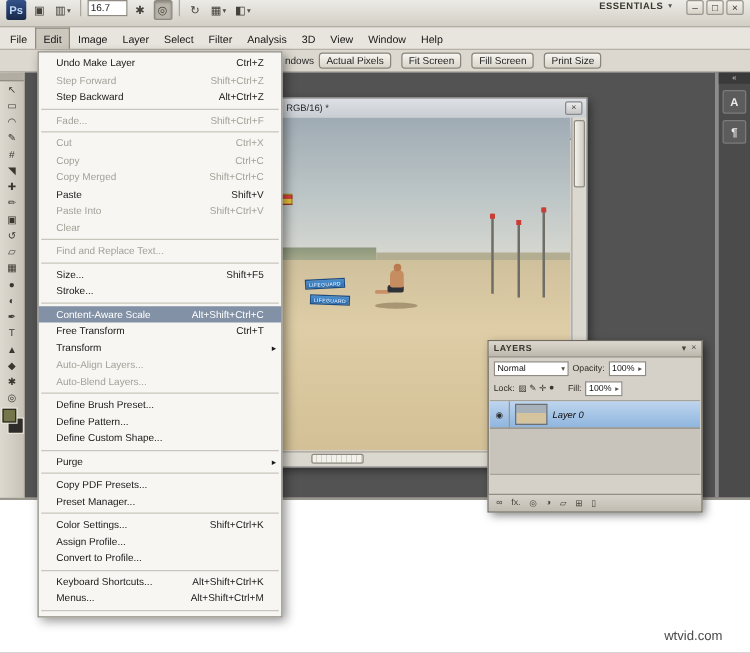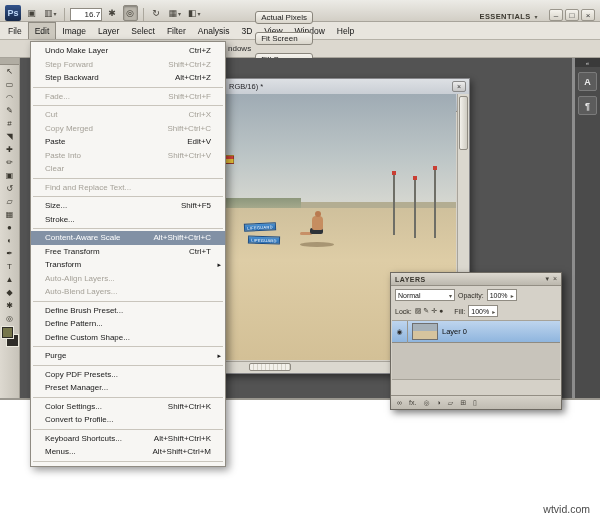--- a/index.html
+++ b/index.html
@@ -2,29 +2,29 @@
 <html><head>
 <meta charset="utf-8">
 <style>
   *{margin:0;padding:0;box-sizing:border-box;}
   body{background:#fff;}
   .stage{position:relative;width:600px;height:522px;background:#fff;overflow:hidden;
          font-family:"Liberation Sans","DejaVu Sans",sans-serif;-webkit-user-select:none;}
   
   .app{position:absolute;left:0;top:0;width:600px;height:400px;background:#d6d2c9;border-bottom:2px solid #9a978f;}
   .app-bar{position:absolute;top:0;left:0;right:0;height:22px;background:linear-gradient(#ecebe6,#d2cec5);
-           border-bottom:1px solid #a8a49b;display:flex;align-items:flex-end;gap:3px;padding:0 5px;}
+           border-bottom:1px solid #a8a49b;display:flex;align-items:flex-start;gap:3px;padding:0 5px;}
   .ps-logo{width:16px;height:16px;border-radius:2px;background:linear-gradient(#33538a,#17294a);
            color:#bdd7f7;font-size:9px;font-weight:bold;display:flex;align-items:center;justify-content:center;}
   .abtn{height:16px;min-width:15px;display:flex;align-items:center;justify-content:center;
         font-size:9px;color:#45423b;padding:0 2px;border-radius:2px;}
   .abtn.pressed{background:#b9b5ab;border:1px solid #8c887f;box-shadow:inset 0 1px 2px rgba(0,0,0,.3);}
   .asep{width:1px;height:13px;background:#aba79d;margin:0 2px;}
   .zoom-field{width:32px;height:13px;background:#fff;border:1px solid #8f8b82;font-size:8px;
-              display:flex;align-items:center;padding:0 14px;color:#222;}
+              display:flex;align-items:center;padding:0 2px;color:#222;}
   .dd{font-size:6px;color:#55524a;margin-left:1px;}
   .workspace{margin-left:auto;display:flex;align-items:center;gap:3px;font-size:7.5px;font-weight:bold;
              color:#3b382f;letter-spacing:.4px;}
   .winctl{display:flex;gap:2px;margin-left:8px;}
   .winbtn{width:14px;height:12px;font-size:8px;display:flex;align-items:center;justify-content:center;
           color:#333;border:1px solid #9a968c;background:linear-gradient(#f5f3ed,#d7d3c9);border-radius:2px;}
   
   .menu-bar{position:absolute;top:22px;left:0;right:0;height:18px;background:#e8e5de;
             border-bottom:1px solid #b5b1a7;display:flex;align-items:stretch;padding-left:2px;}
   .mitem{font-size:8.5px;color:#161616;padding:4px 6px;display:flex;align-items:center;}
@@ -109,37 +109,37 @@
   .val{width:30px;height:12px;background:#fff;border:1px solid #8f8b82;display:flex;align-items:center;
        justify-content:space-between;padding:0 2px;font-size:7px;color:#111;}
   .locks{display:flex;gap:2px;font-size:7px;color:#39362e;}
   .lp-list{margin:2px 1px 0;background:#c8c4bb;border-top:1px solid #a6a298;border-bottom:1px solid #a6a298;height:60px;}
   .layer-row{height:22px;display:flex;align-items:center;background:linear-gradient(#bed5ee,#8fb5de);
              border-bottom:1px solid #8f8b82;}
   .eye-box{width:16px;height:22px;border-right:1px solid #9a968c;display:flex;align-items:center;
            justify-content:center;font-size:7px;color:#2c2c2c;}
   .lthumb{width:26px;height:17px;margin:0 4px;border:1px solid #6f6f6f;
           background:linear-gradient(180deg,#a6b1b9 0 45%,#d6c49e 45% 100%);}
-  .lname{font-size:7.5px;color:#0e0e0e;}
+  .lname{font-size:7.5px;color:#0e0e0e;font-style:italic;}
   .lp-footer{position:absolute;bottom:0;left:0;right:0;height:14px;background:linear-gradient(#d6d2c9,#c0bcb2);
              border-top:1px solid #938e84;display:flex;align-items:center;gap:7px;padding:0 6px;
              font-size:7px;color:#45423b;}
   
   .edit-menu{position:absolute;left:30px;top:41px;width:196px;background:#f7f6f3;border:1px solid #8f8b82;
              box-shadow:3px 3px 8px rgba(0,0,0,.42);padding:2px 0;z-index:50;}
   .emi{height:13.5px;display:flex;align-items:center;padding:0 14px 0 14px;position:relative;
        font-size:8px;color:#191919;white-space:nowrap;}
   .emi .lbl{flex:1;}
   .emi .sc{margin-left:10px;}
   .emi.disabled{color:#a5a198;gap:48px;}
   .emi.highlighted{background:#8291a5;color:#fff;}
   .emi.has-sub::after{content:"▸";position:absolute;right:4px;top:3px;font-size:7px;}
   .emi.sep{height:0;border-top:1px solid #c9c5bc;margin:2px 2px;padding:0;display:block;}
   
-  .watermark{position:absolute;right:10px;bottom:7px;font-size:10.5px;color:#4a4a4a;}
+  .watermark{position:absolute;right:22px;bottom:7px;font-size:10.5px;color:#4a4a4a;}
 </style>
 </head>
 <body>
 
 <div class="stage">
   <div class="app">
 
     <div class="app-bar">
       <div class="ps-logo">Ps</div>
       <div class="abtn">
@@ -222,21 +222,21 @@
           <span>Window</span>
         </div>
 
         <div class="mitem">
           <span>Help</span>
         </div>
       </div>
 
     <div class="options-bar">
       <span class="opt-frag">ndows</span>
-      <div style="display:flex;gap:8px;flex-direction:column;">
+      <div style="display:flex;gap:8px;">
 
           <div class="obtn">
             <span>Actual Pixels</span>
           </div>
 
           <div class="obtn">
             <span>Fit Screen</span>
           </div>
 
           <div class="obtn">
@@ -491,29 +491,33 @@
         <div class="emi sep">
           
           
         </div>
 
         <div class="emi disabled">
           <span class="lbl">Cut</span>
           <span class="sc">Ctrl+X</span>
         </div>
 
+        <div class="emi disabled">
+          <span class="lbl">Copy</span>
+          <span class="sc">Ctrl+C</span>
+        </div>
 
         <div class="emi disabled">
           <span class="lbl">Copy Merged</span>
           <span class="sc">Shift+Ctrl+C</span>
         </div>
 
         <div class="emi normal">
           <span class="lbl">Paste</span>
-          <span class="sc">Edit+V</span>
+          <span class="sc">Shift+V</span>
         </div>
 
         <div class="emi disabled">
           <span class="lbl">Paste Into</span>
           <span class="sc">Shift+Ctrl+V</span>
         </div>
 
         <div class="emi disabled">
           <span class="lbl">Clear</span>
           <span class="sc"></span>
@@ -623,20 +627,24 @@
         <div class="emi sep">
           
           
         </div>
 
         <div class="emi normal">
           <span class="lbl">Color Settings...</span>
           <span class="sc">Shift+Ctrl+K</span>
         </div>
 
+        <div class="emi normal">
+          <span class="lbl">Assign Profile...</span>
+          <span class="sc"></span>
+        </div>
 
         <div class="emi normal">
           <span class="lbl">Convert to Profile...</span>
           <span class="sc"></span>
         </div>
 
         <div class="emi sep">
           
           
         </div>

